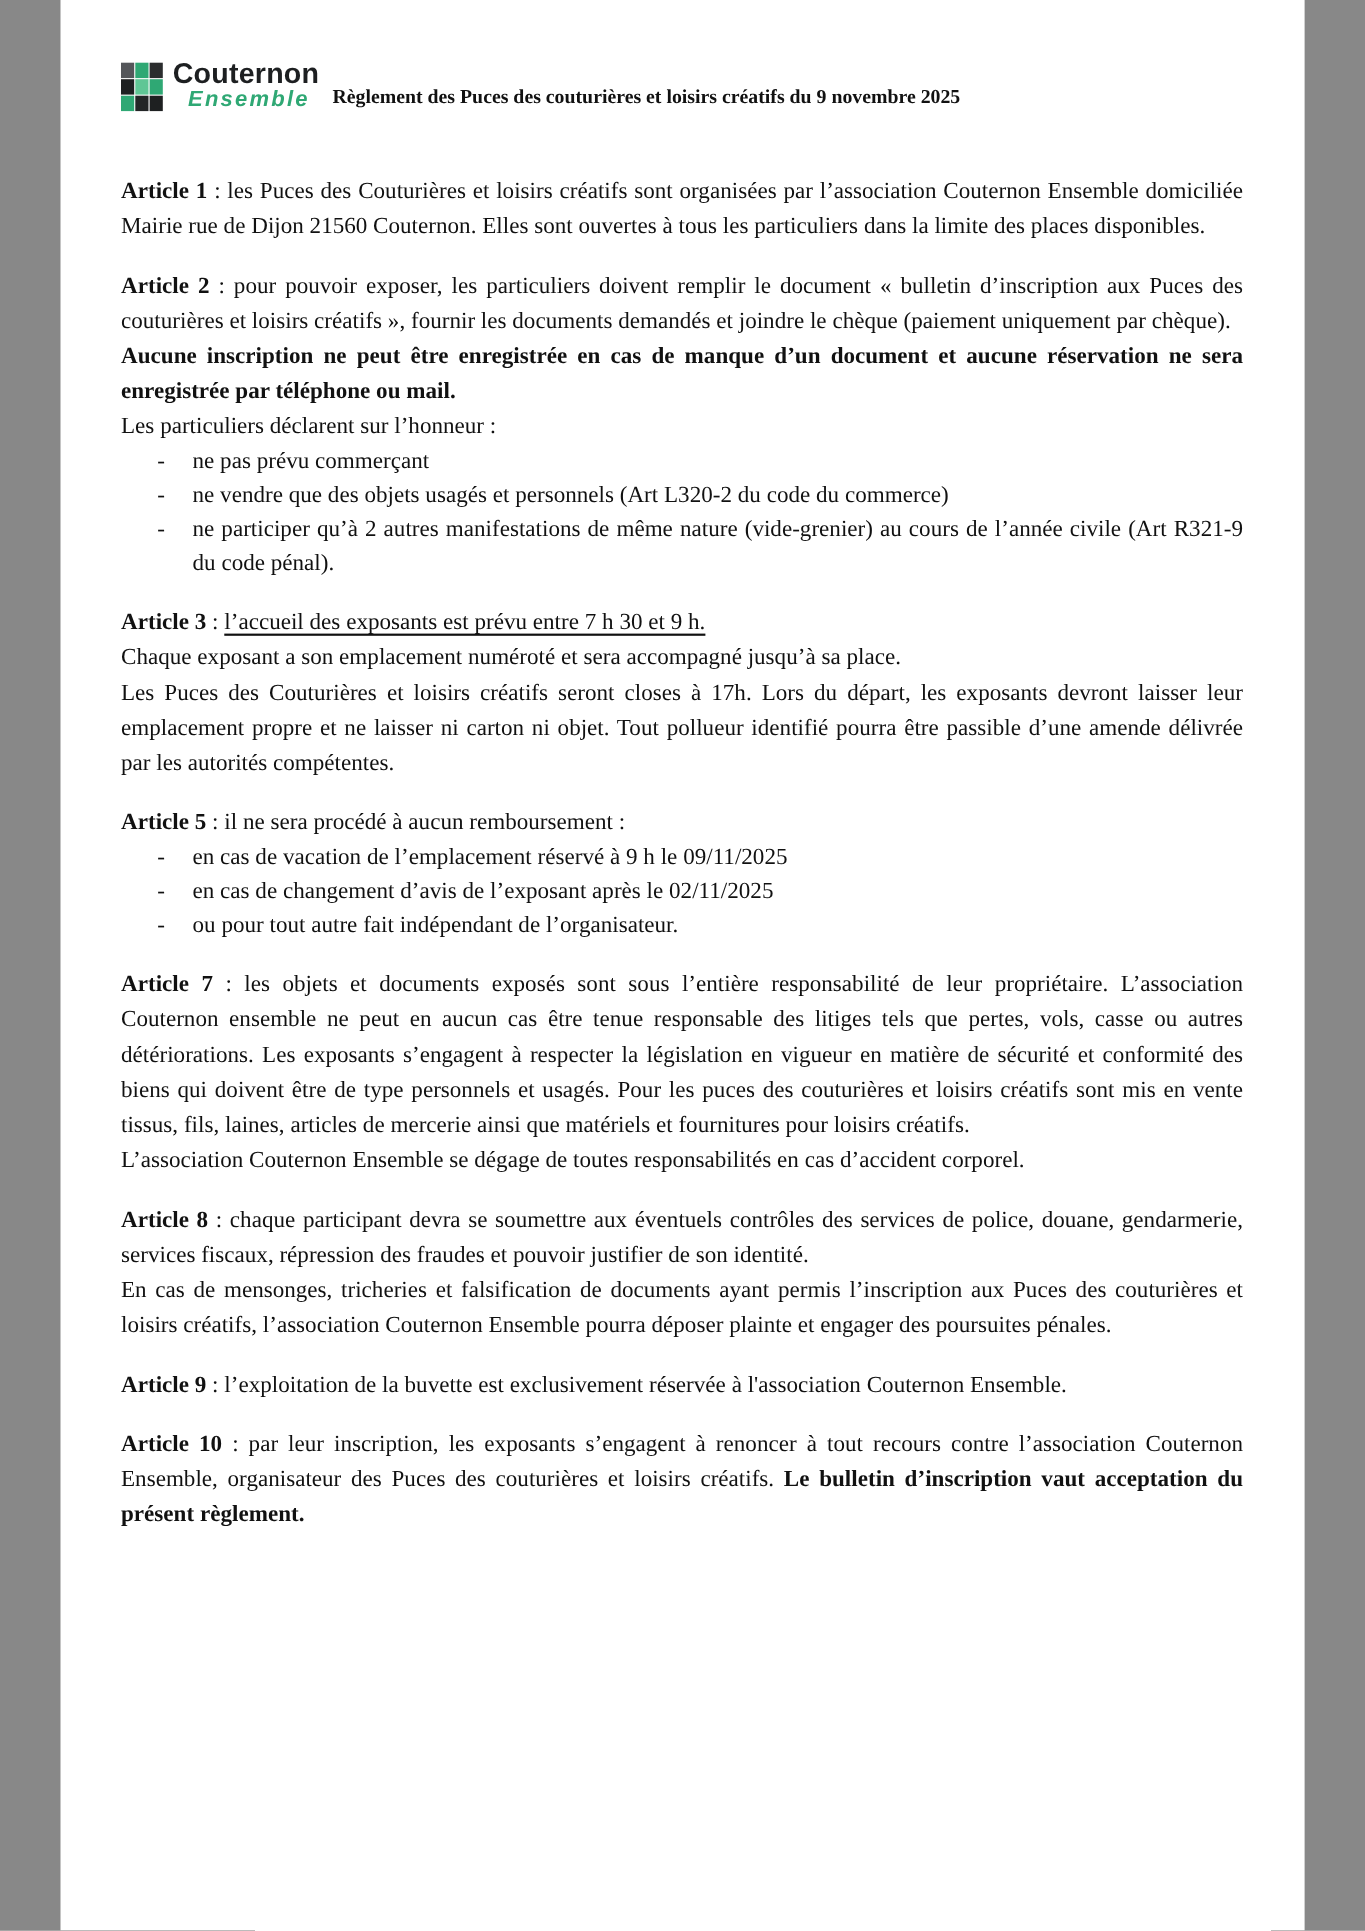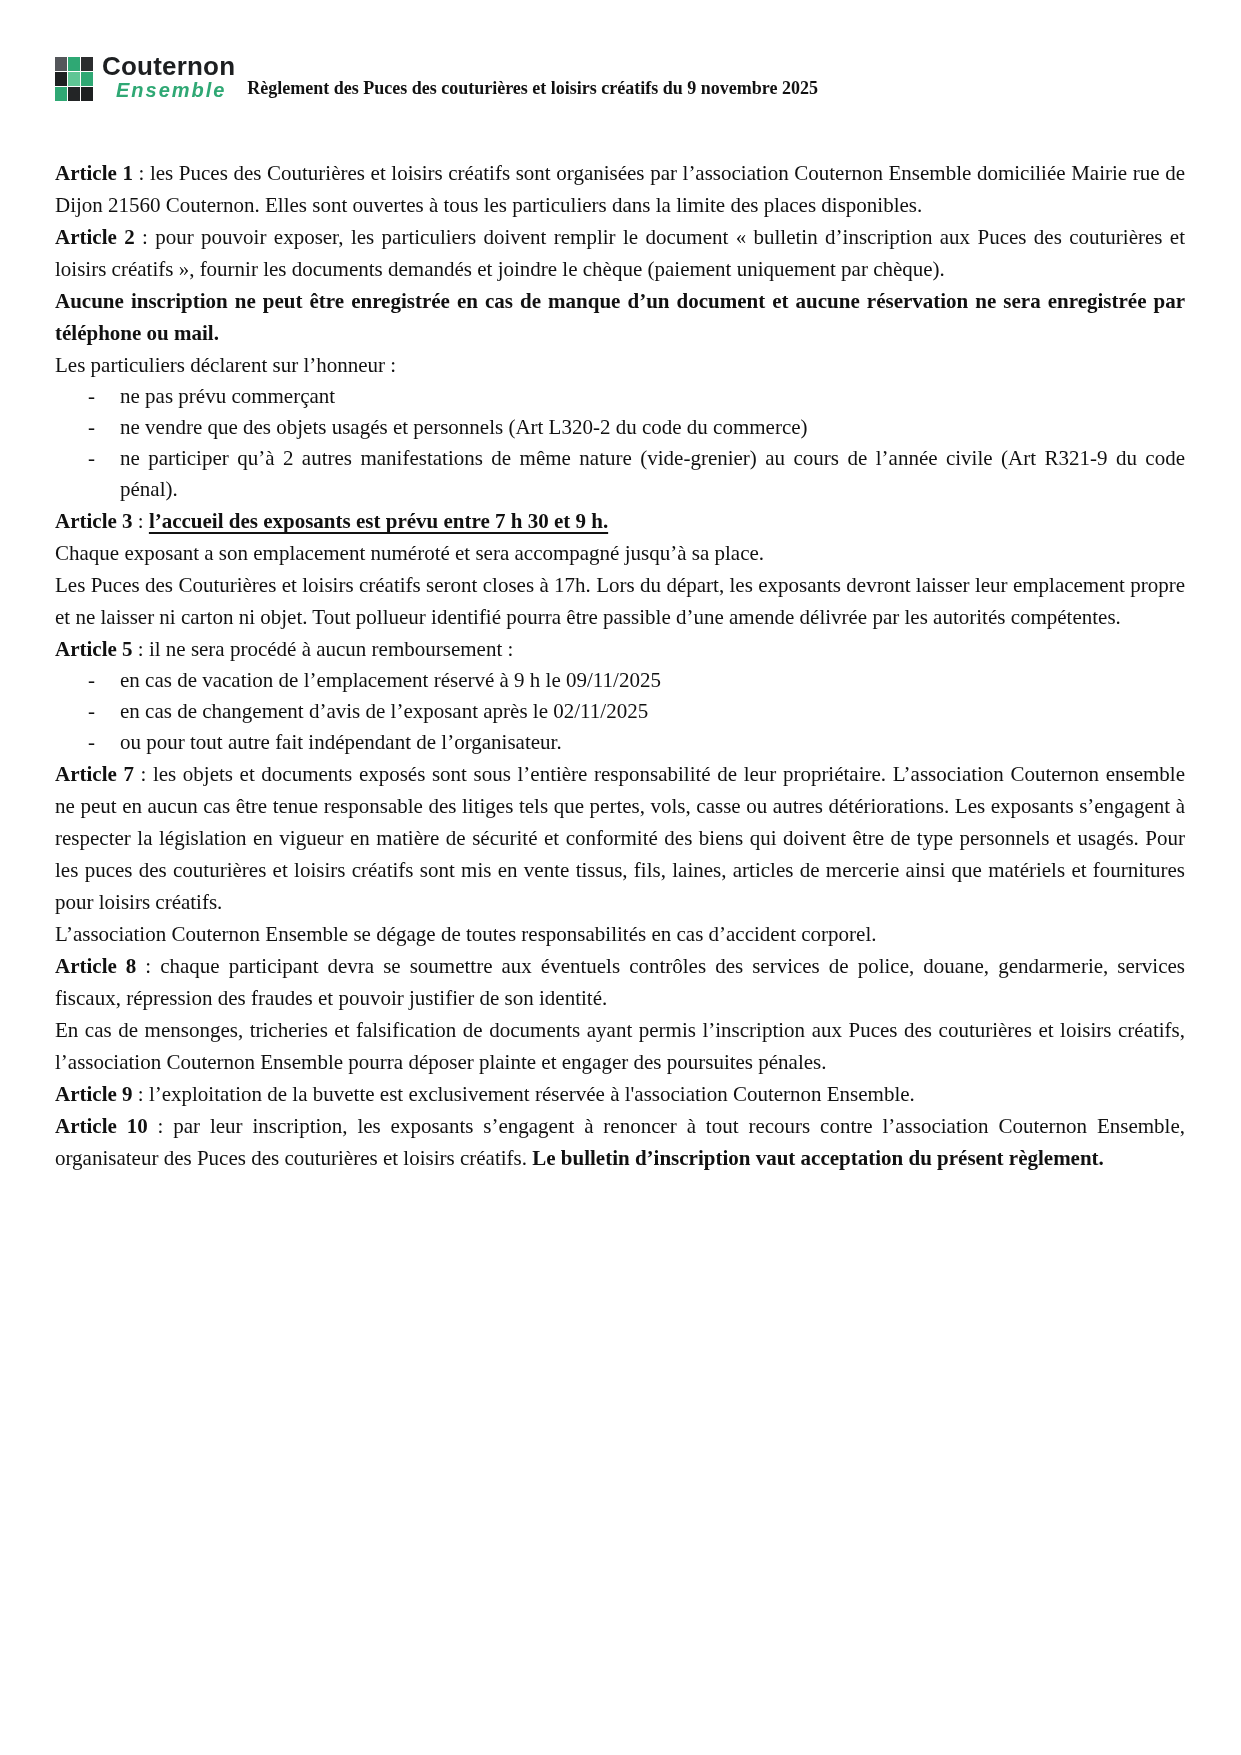--- a/index.html
+++ b/index.html
@@ -1,36 +1,36 @@
 <!DOCTYPE html>
 <html><head>
 <meta charset="utf-8">
 <style>
   html,body{margin:0;padding:0;background:#888;}
   .page{
-    width:1241px;height:1755px;margin:0 auto;background:#ffffff;overflow:hidden;
+    width:1131px;height:1755px;margin:0 auto;background:#ffffff;overflow:hidden;
     box-sizing:border-box;padding:53px 56px 0 55px;
     font-family:"Liberation Serif",serif;font-size:21px;color:#111111;
   }
   
   .doc-header{display:flex;align-items:flex-end;}
   .logo{display:flex;align-items:flex-start;gap:9px;flex:none;}
   .logo-grid{display:grid;grid-template-columns:repeat(3,12px);grid-auto-rows:14px;gap:1px;margin-top:4px;}
   .logo-grid span{display:block;}
   .logo-name{font-family:"Liberation Sans",sans-serif;font-weight:700;font-size:26px;line-height:27px;color:#1d1f21;letter-spacing:0.2px;}
   .logo-sub{font-family:"Liberation Sans",sans-serif;font-weight:700;font-style:italic;font-size:20px;line-height:21px;letter-spacing:2px;margin-left:14px;}
   .doc-title{font-size:18px;font-weight:700;margin:0 0 1px 12px;line-height:24px;white-space:nowrap;}
   
   .doc-body{margin-top:56px;}
-  .article{}
+  .article{margin-top:22px;}
   .article:first-child{margin-top:0;}
   .para{margin:0;text-align:justify;line-height:32px;}
   .lbl{font-weight:700;}
   .b{font-weight:700;}
-  .u{font-weight:700;text-decoration:underline;text-decoration-thickness:2px;text-underline-offset:4px;}
+  .u{font-weight:400;text-decoration:underline;text-decoration-thickness:2px;text-underline-offset:4px;}
   .bullet{display:flex;line-height:31px;}
   .dash{flex:none;padding-left:33px;width:32px;box-sizing:content-box;}
   .btxt{flex:1;text-align:justify;}
 </style>
 </head>
 <body>
 
 <div class="page">
 
   <header class="doc-header">

